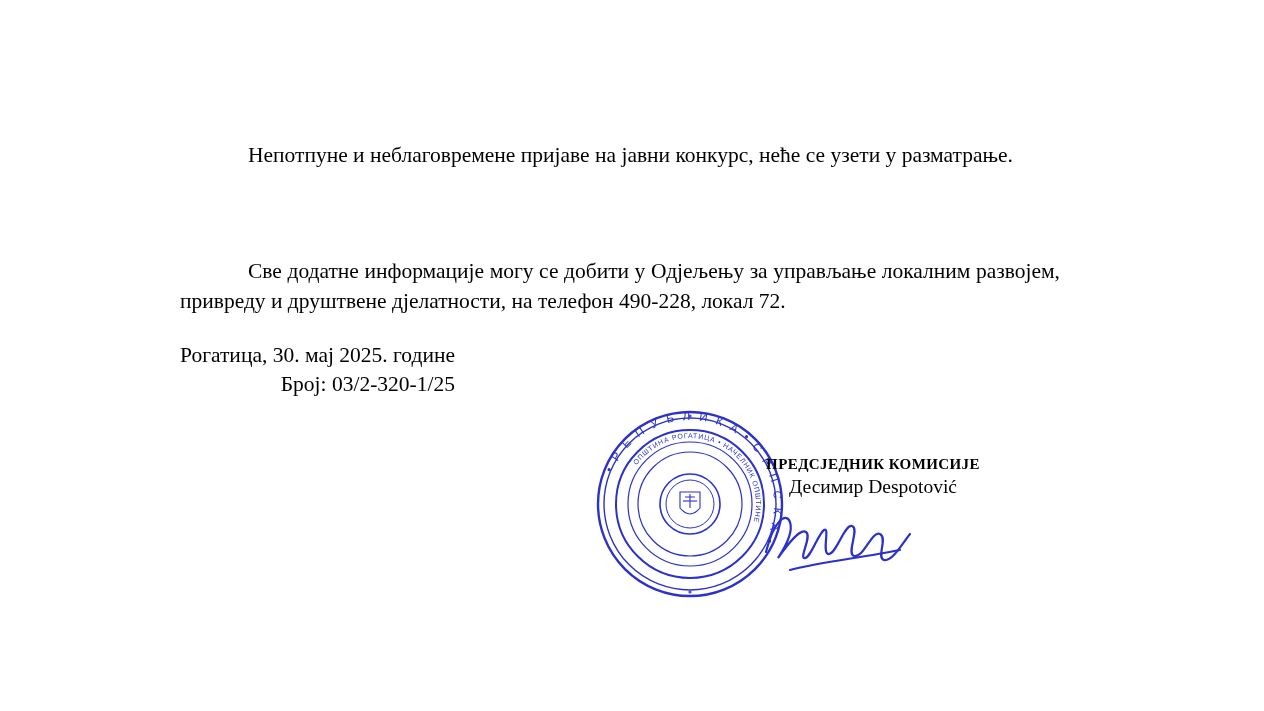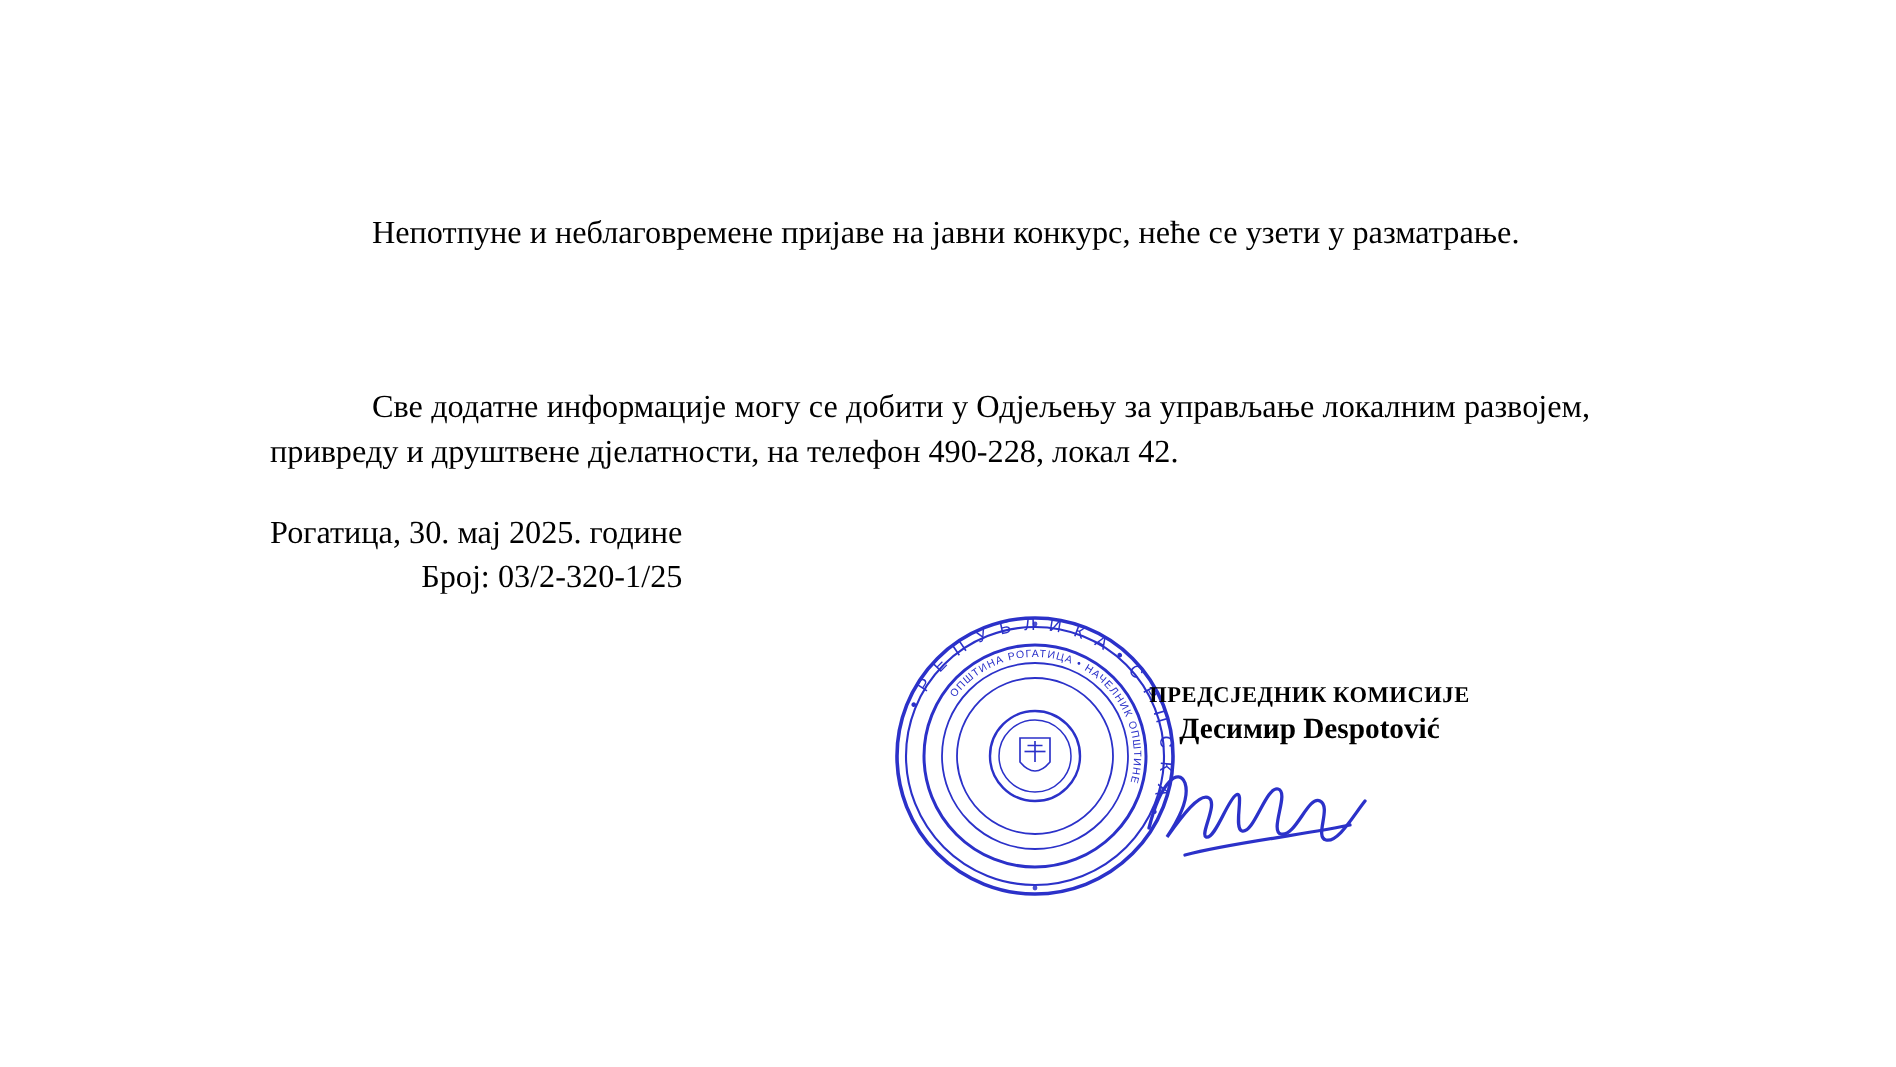--- a/index.html
+++ b/index.html
@@ -63,21 +63,21 @@
 
   .sig-title {
     font-size: 15px;
     font-weight: bold;
     letter-spacing: 0.4px;
     white-space: nowrap;
   }
 
   .sig-name {
     font-size: 19.5px;
-    font-weight: bold;
+    font-weight: normal;
     margin-top: 3px;
     white-space: nowrap;
     text-align: center;
   }
 
   
   .stamp {
     position: absolute;
     left: 592px;
     top: 406px;
@@ -103,21 +103,21 @@
     pointer-events: none;
   }
 </style>
 </head>
 <body>
 
 <div class="page">
 
   <p class="body-text para-1"><span class="indent"></span><span>Непотпуне и неблаговремене пријаве на јавни конкурс, неће се узети у разматрање.</span></p>
 
-  <p class="body-text para-2"><span class="indent"></span><span>Све додатне информације могу се добити у Одјељењу за управљање локалним развојем, привреду и друштвене дјелатности,  на телефон 490-228, локал 42.</span></p>
+  <p class="body-text para-2"><span class="indent"></span><span>Све додатне информације могу се добити у Одјељењу за управљање локалним развојем, привреду и друштвене дјелатности,  на телефон 490-228, локал 72.</span></p>
 
   <div class="meta-block">
     <div class="meta-line">Рогатица, 30. мај 2025. године</div>
     <div class="meta-line">Број: 03/2-320-1/25</div>
   </div>
 
   <div class="stamp">
     <svg width="196" height="196" viewBox="0 0 196 196" xmlns="http://www.w3.org/2000/svg">
       <defs>
         <path id="outerCircle" d="M 98,98 m -84,0 a 84,84 0 1,1 168,0 a 84,84 0 1,1 -168,0"></path>

